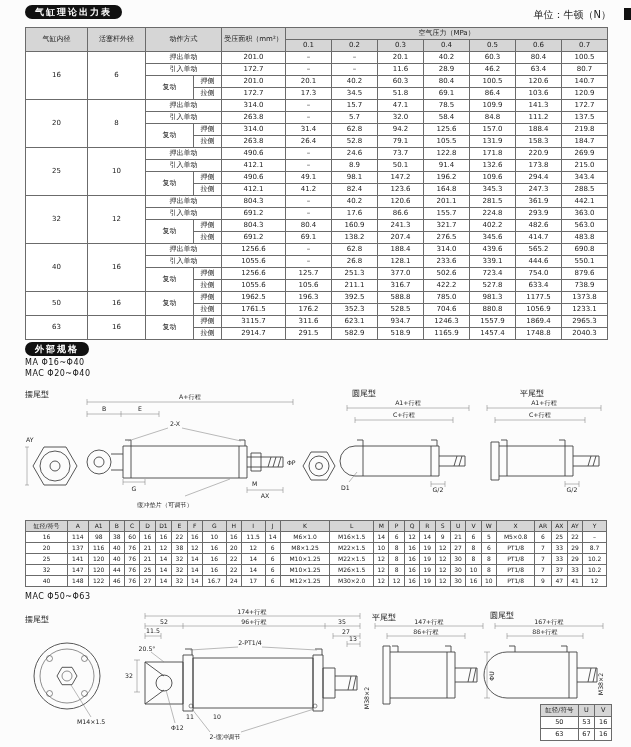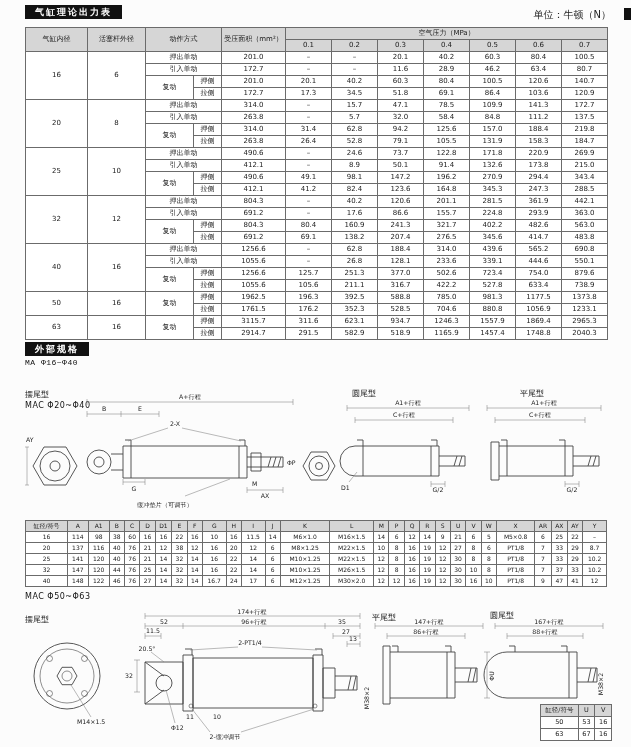--- a/index.html
+++ b/index.html
@@ -1,20 +1,20 @@
 <!DOCTYPE html>
 <html><head>
 <meta charset="utf-8">
 <style>
   * { margin:0; padding:0; box-sizing:border-box; }
   body { background:#e8e8e8; font-family:"DejaVu Sans","Liberation Sans",sans-serif; }
   .page { position:relative; width:631px; height:747px; background:#fcfcfc; overflow:hidden; color:#1a1a1a; }
 
   .bar { position:absolute; background:#111111; color:#ffffff; font-size:9px; font-weight:bold;
-         height:14px; line-height:14px; padding:0 10px; letter-spacing:2px; }
+         height:14px; line-height:14px; padding:0 10px; letter-spacing:2px;border-radius:7px; }
   .title-bar { left:25px; top:5px; }
   .specs-bar { left:25px; top:342px; }
   .unit-note { position:absolute; right:20px; top:8px; font-size:10px; color:#222; }
   .edge-mark { position:absolute; right:0; top:8px; width:7px; height:12px; background:#111; }
 
   table { border-collapse:collapse; background:#fff; }
   th, td { border:1px solid #6b6b6b; text-align:center; white-space:nowrap; }
 
   .force-table { position:absolute; left:25px; top:27px; width:582px; table-layout:fixed; font-size:7px; }
   .force-table th, .force-table td { height:11px; line-height:11px; padding:0; font-weight:normal; }
@@ -22,22 +22,22 @@
 
   .dim-table { position:absolute; left:25px; top:520px; width:582px; font-size:6px; }
   .dim-table th, .dim-table td { height:10px; line-height:10px; padding:0 1px; font-weight:normal; }
   .dim-table thead th { background:#d6d6d6; }
 
   .uv-table { position:absolute; left:540px; top:704px; width:72px; font-size:6.5px; }
   .uv-table th, .uv-table td { height:11px; line-height:11px; padding:0 1px; font-weight:normal; }
   .uv-table thead th { background:#d6d6d6; }
 
   .range-note { position:absolute; left:25px; font-size:8px; letter-spacing:0.5px; color:#111; }
-  .ma-range  { top:358px;font-family:Liberation Mono, monospace; }
-  .mac-range { top:369px;margin-top:32px; }
+  .ma-range  { top:358px; }
+  .mac-range { top:369px; }
   .mac2-range{ top:592px; }
 
   .type-label { position:absolute; font-size:8px; color:#111; z-index:3;text-align:center; }
 
   .draw-svg { position:absolute; left:25px; }
   .ma-svg  { top:374px; }
   .mac-svg { top:606px; }
   .shape { fill:none; stroke:#444; stroke-width:0.9; }
   .thin  { fill:none; stroke:#444; stroke-width:0.6; }
   .dim   { fill:none; stroke:#808080; stroke-width:0.55; }
@@ -206,21 +206,21 @@
           <td>215.0</td>
         </tr>
         <tr>
           <td rowspan="2">复动</td>
           <td>押侧</td>
           <td>490.6</td>
           <td>49.1</td>
           <td>98.1</td>
           <td>147.2</td>
           <td>196.2</td>
-          <td>270.9</td>
+          <td>109.6</td>
           <td>294.4</td>
           <td>343.4</td>
         </tr>
         <tr>
           <td>拉侧</td>
           <td>412.1</td>
           <td>41.2</td>
           <td>82.4</td>
           <td>123.6</td>
           <td>164.8</td>

